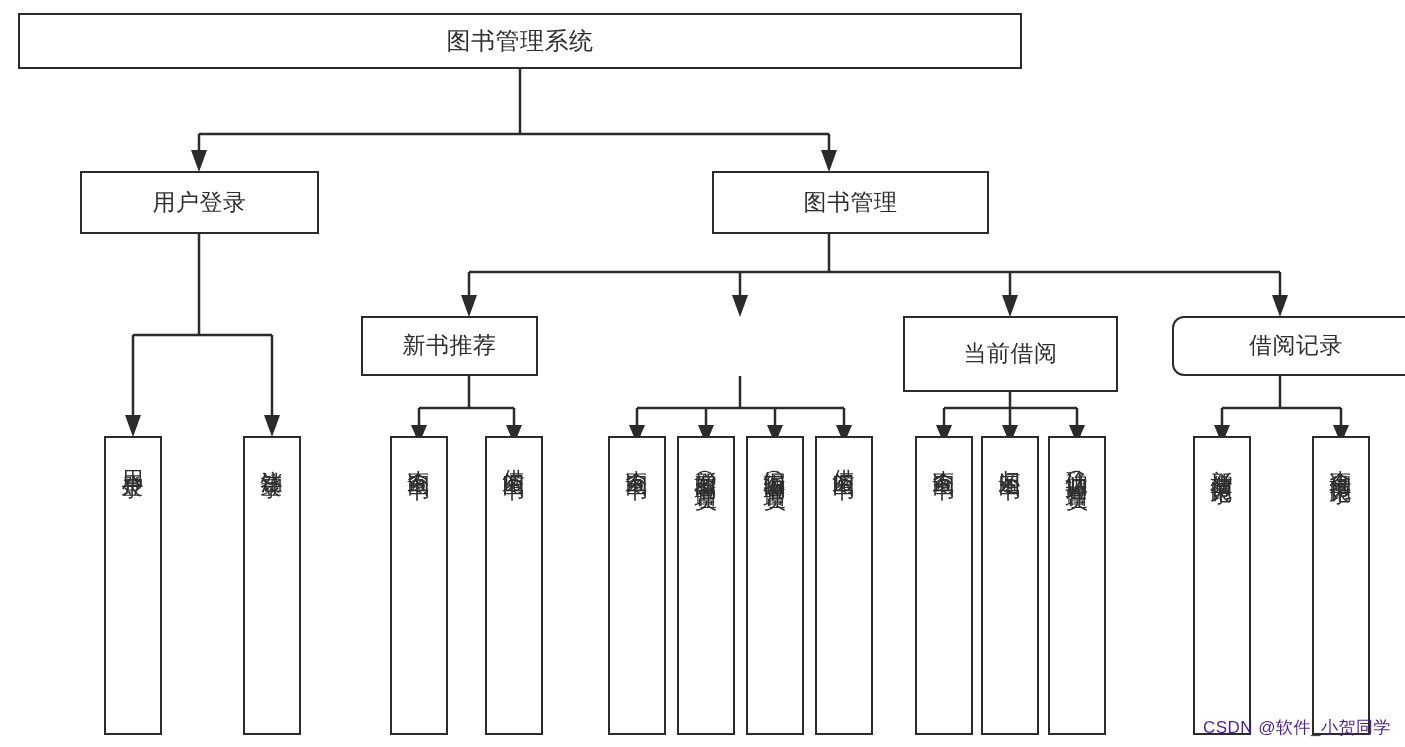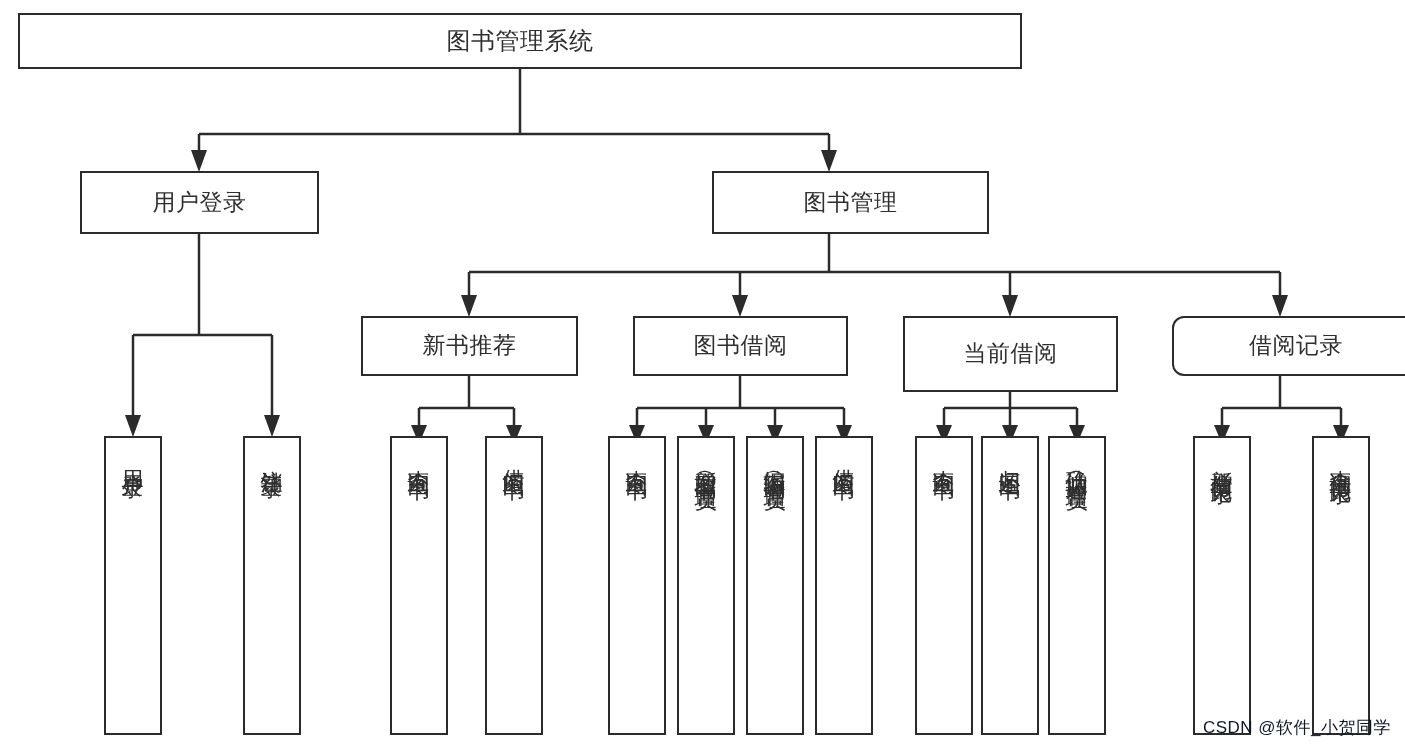--- a/index.html
+++ b/index.html
@@ -61,21 +61,21 @@
     font-size: 22px;
     line-height: 1.05;
     letter-spacing: 3px;
     white-space: nowrap;
   }
   #watermark {
     position: absolute;
     right: 14px;
     bottom: 8px;
     font-size: 17px;
-    color: #0f172a;
+    color: #4c1d95;
     letter-spacing: 0.5px;
     white-space: nowrap;
   }
 </style>
 </head>
 <body>
 
 <div id="canvas">
 
   <svg id="edges" viewBox="0 0 1405 747" xmlns="http://www.w3.org/2000/svg">
@@ -157,27 +157,24 @@
   </div>
 
   <div class="node horiz" style="left:80px; top:171px; width:239px; height:63px;">
     <span class="label">用户登录</span>
   </div>
 
   <div class="node horiz" style="left:712px; top:171px; width:277px; height:63px;">
     <span class="label">图书管理</span>
   </div>
 
-  <div class="node horiz" style="left:361px; top:316px; width:217px; height:60px;">
+  <div class="node horiz" style="left:361px; top:316px; width:177px; height:60px;">
     <span class="label">新书推荐</span>
   </div>
 
-  <div class="node horiz" style="left:633px; top:316px; width:215px; height:60px;">
-    <span class="label">图书借阅</span>
-  </div>
 
   <div class="node horiz" style="left:903px; top:316px; width:215px; height:76px;">
     <span class="label">当前借阅</span>
   </div>
 
   <div class="node horiz" style="left:1172px; top:316px; width:248px; height:60px;border-radius:12px;">
     <span class="label">借阅记录</span>
   </div>
 
   <div class="node vert" style="left:104px; top:436px; width:58px; height:299px;">

